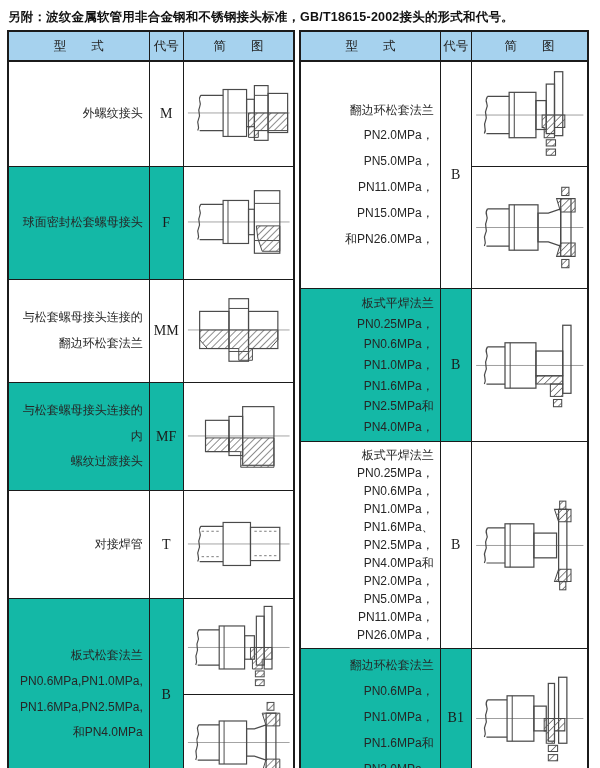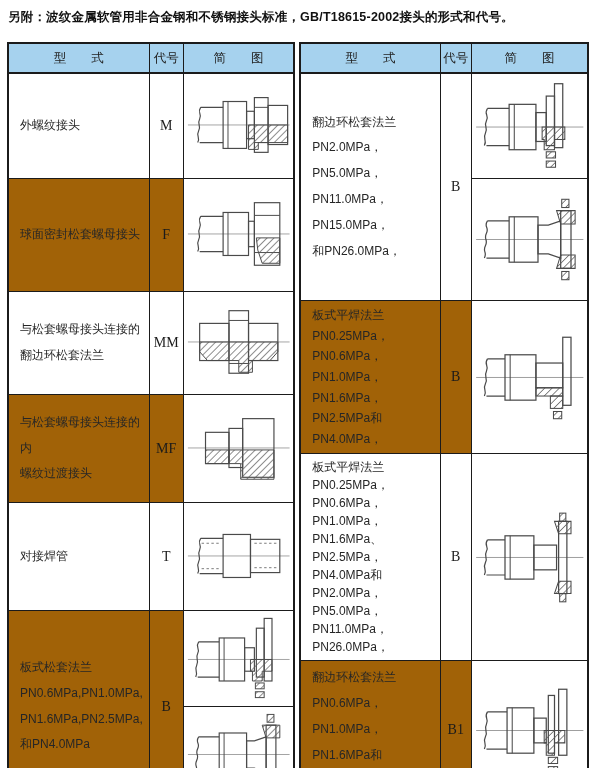--- a/index.html
+++ b/index.html
@@ -2,44 +2,44 @@
 <html><head>
 <meta charset="utf-8">
 <style>
   html,body{margin:0;padding:0;}
   body{
     width:600px;height:768px;background:#ffffff;
     font-family:"Liberation Sans", sans-serif;color:#1f1f1f;
     overflow:hidden;
   }
   .title{
-    padding:9px 8px 16px 8px;
+    padding:9px 8px 4px 8px;
     font-size:12.5px;font-weight:bold;color:#111;
     letter-spacing:0.2px;
   }
   .tables{display:flex;gap:4px;margin:0 7px;align-items:flex-start;}
   table{border-collapse:collapse;table-layout:fixed;}
   table{border:2px solid #1b1b1b;}
   td,th{border:1px solid #1b1b1b;padding:0;vertical-align:middle;}
   th{
     background:#a6d2ee;height:28px;font-size:12.5px;font-weight:normal;
     border-bottom:2px solid #1b1b1b;text-align:center;color:#222;margin-top:32px;
   }
   td.type{
     font-size:12px;line-height:2.15;padding:4px 6px 4px 11px;
-    white-space:pre-line;text-align:left;color:#262626;
+    white-space:pre-line;text-align:right;color:#262626;
   }
   td.lh-tight{line-height:1.5;}
   td.lh-med{line-height:1.72;}
   td.code{
     text-align:center;font-family:"Liberation Serif", serif;
     font-size:14px;color:#1b1b1b;
   }
   td.diag{padding:0;background:#fff;}
-  .hl{background:#a16207;}
+  .hl{background:#14b8a6;}
   .diag svg{display:block;width:100%;height:100%;}
   
   .t-left col.c-type{width:138px;} .t-left col.c-code{width:34px;} .t-left col.c-diag{width:111px;}
   .t-right col.c-type{width:140px;} .t-right col.c-code{width:31px;} .t-right col.c-diag{width:117px;}
   .ln{fill:none;stroke:#4a4a4a;stroke-width:1.2;}
   .lnt{fill:none;stroke:#4a4a4a;stroke-width:1;}
   .cl{stroke:#8a8a8a;stroke-width:0.8;}
   .dsh{fill:none;stroke:#6a6a6a;stroke-width:0.9;stroke-dasharray:2.5 2.5;}
 </style>
 </head>

